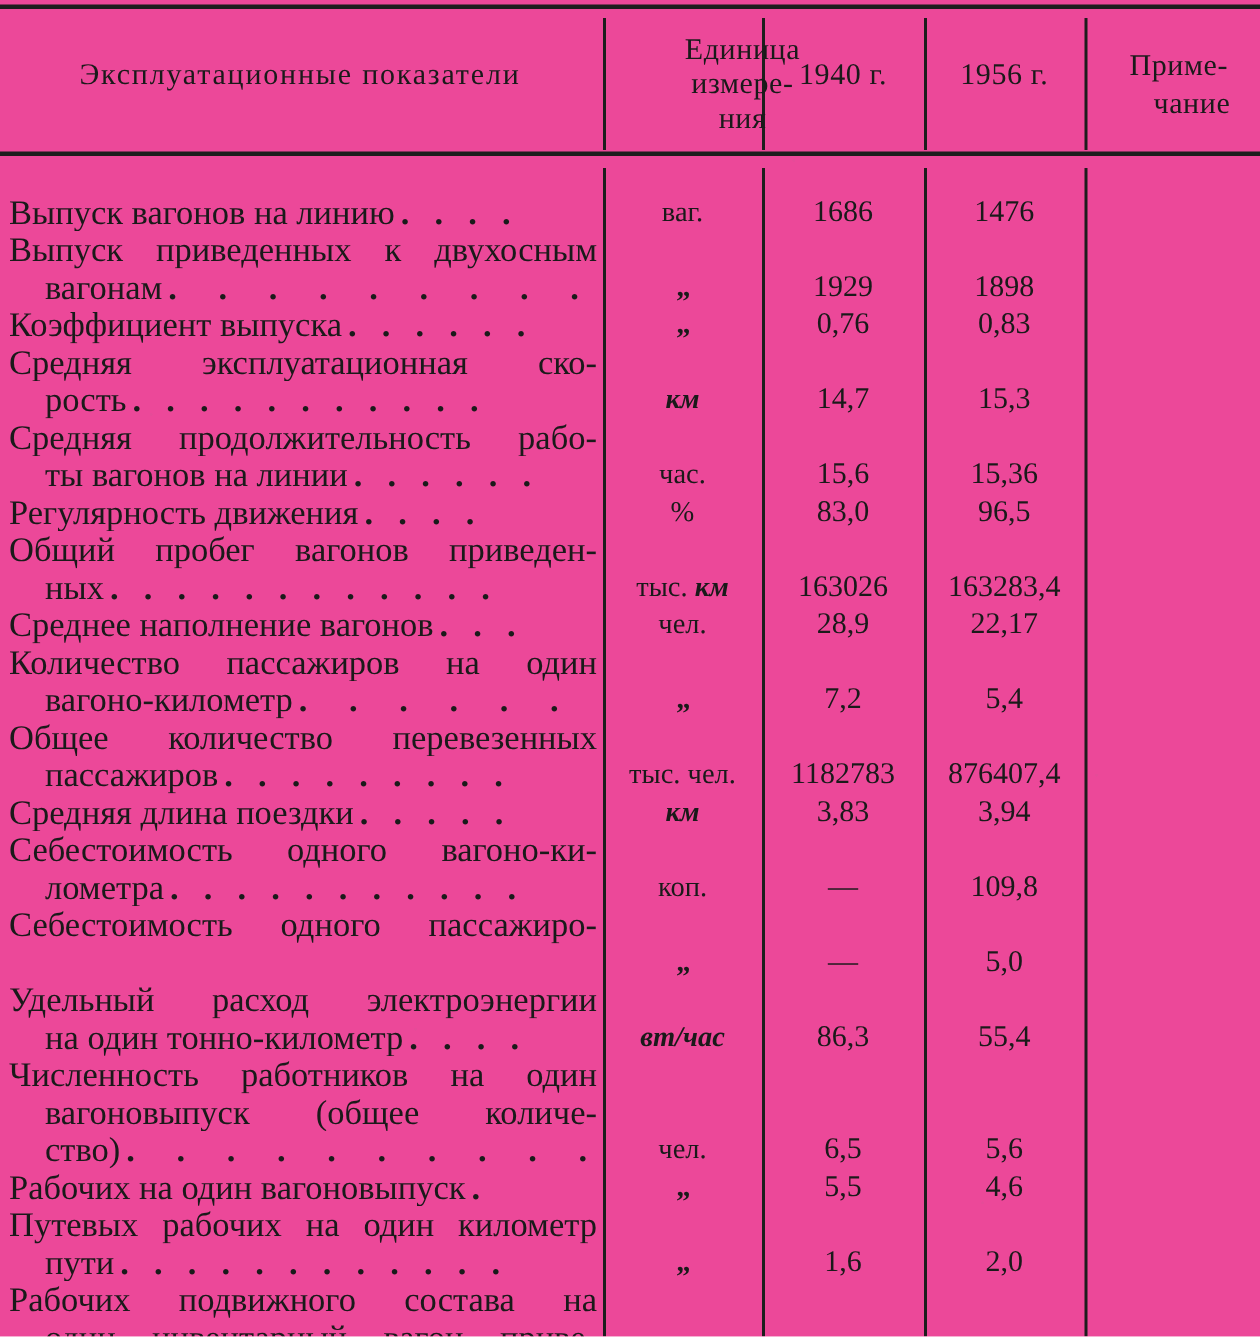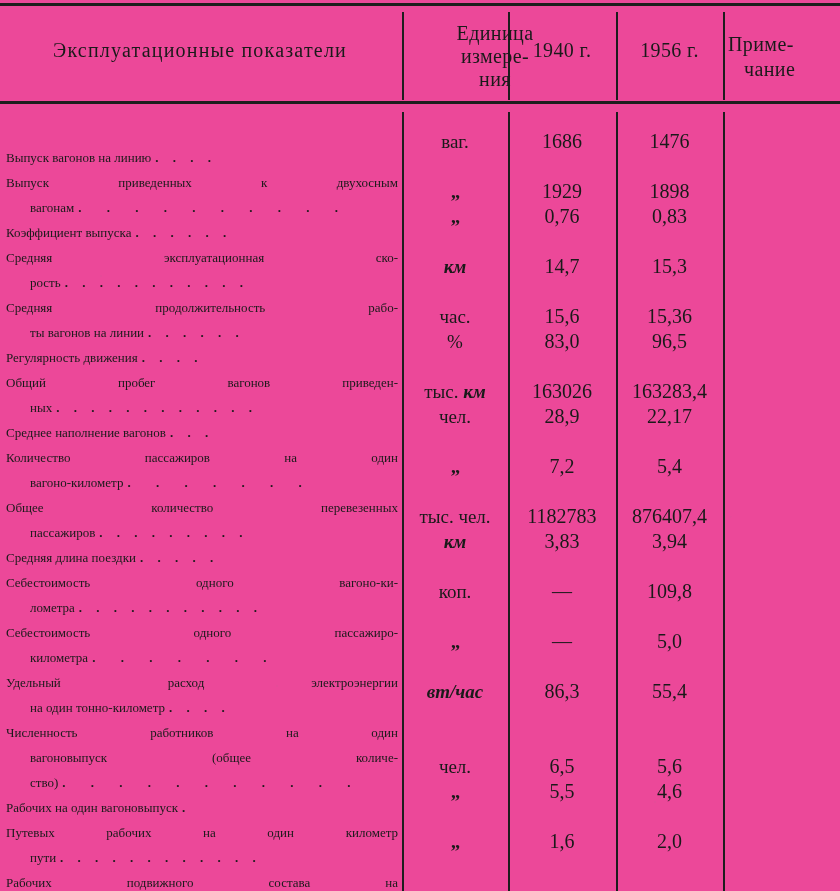--- a/index.html
+++ b/index.html
@@ -80,44 +80,43 @@
   }
   .th-y2 {
     left: 618px; width: 103px;
     top: 26px;
   }
   .th-note {
     left: 725px; width: 113px;
     top: 20px;
     line-height: 25px;
     text-align: left;
-    padding-left: 3px;
+    padding-left: 28px;
     box-sizing: border-box;
   }
   .th-note .l2 { padding-left: 16px; display: block; }
 
   
   .tbody {
     position: absolute;
     top: 129px;
     left: 0;
     width: 840px;
   }
 
   .label {
     position: absolute;
     left: 6px;
     width: 392px;
     top: 0;
     height: 25px;
-    font-size: 13px;
+    font-size: 23px;
     line-height: 25px;
     white-space: nowrap;
     overflow: hidden;
-    margin-top: 16px;
   }
   
   .label .just {
     display: block;
     text-align: justify;
     text-align-last: justify;
     white-space: normal;
     line-height: 25px;
   }
   .label .plain { display: block; white-space: nowrap; }
@@ -347,23 +346,20 @@
         </div>
         <div class="unit" style="top: 25px;">коп.</div>
         <div class="val c1 dash" style="top: 25px;">—</div>
         <div class="val c2" style="top: 25px;">109,8</div>
         <div class="note" style="top: 25px;"></div>
       </div>
       <div style="position: relative; height: 50px;">
         <div class="label" style="top: 0px;">
           <span class="just">Себестоимость одного пассажиро-</span>
         </div>
-        <div class="label indent" style="top: 25px;">
-          <span class="plain">километра<span class="leaders wide">. . . . . .  .</span></span>
-        </div>
         <div class="unit" style="top: 25px;"><span class="ditto">„</span></div>
         <div class="val c1 dash" style="top: 25px;">—</div>
         <div class="val c2" style="top: 25px;">5,0</div>
         <div class="note" style="top: 25px;"></div>
       </div>
       <div style="position: relative; height: 50px;">
         <div class="label indent" style="top: 25px;">
           <span class="plain">на один тонно-километр<span class="leaders">. . . .</span></span>
         </div>
         <div class="label" style="top: 0px;">

